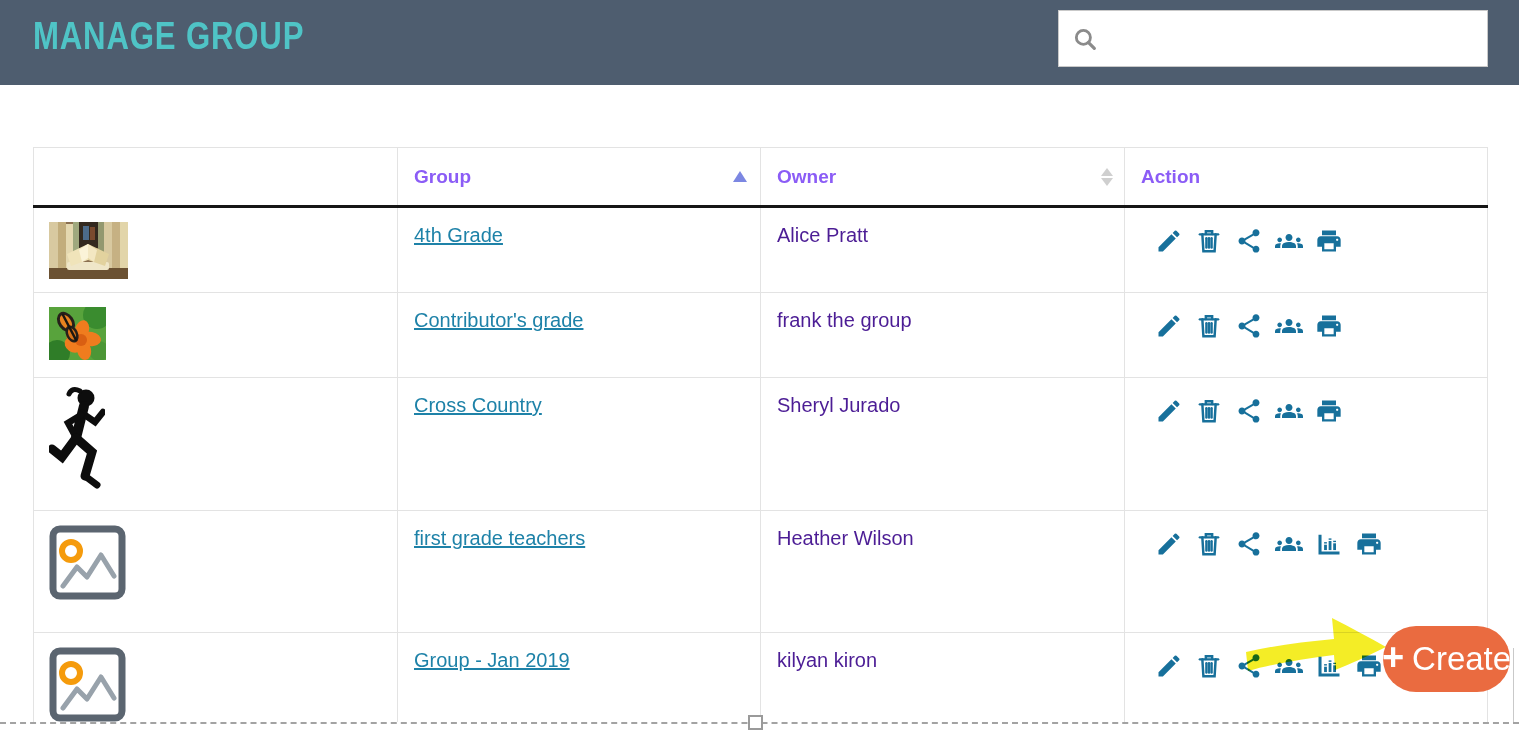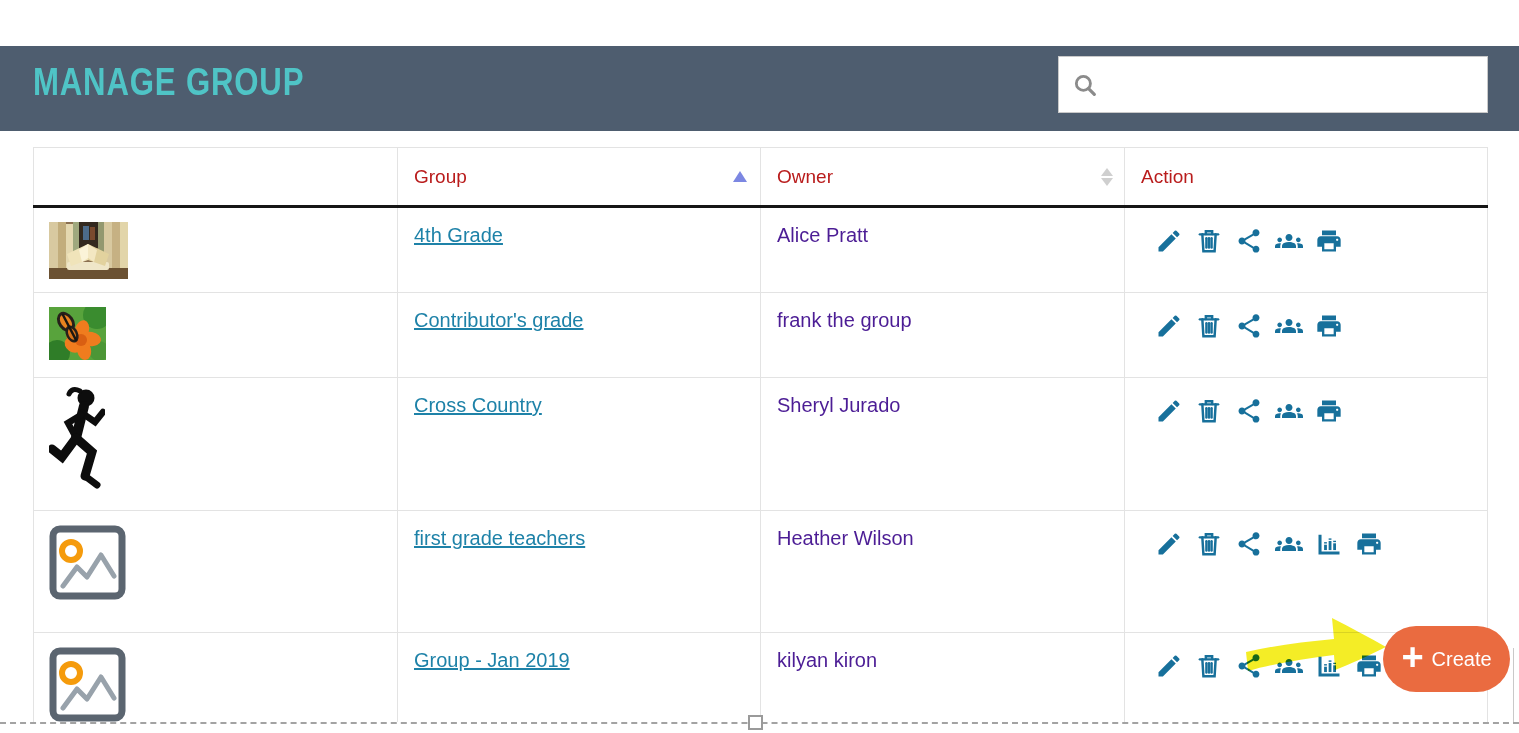--- a/index.html
+++ b/index.html
@@ -2,37 +2,37 @@
 <html><head>
 <meta charset="utf-8">
 <style>
   * { margin:0; padding:0; box-sizing:border-box; }
   html,body { width:1519px; height:733px; overflow:hidden; background:#fff;
               font-family:"Liberation Sans", sans-serif; }
 
   .app { position:absolute; left:0; top:0; width:1519px; height:722px; overflow:hidden; background:#fff; }
 
   
-  .topbar { position:absolute; left:0; top:0; width:1519px; height:85px; background:#4e5d6f;margin-top:46px; }
+  .topbar { position:absolute; left:0; top:0; width:1519px; height:85px; background:#4e5d6f; }
   .page-title { position:absolute; left:33px; top:15px; font-size:38px; font-weight:bold;
                 color:#4fc4c6; letter-spacing:1px; transform:scaleX(.82); transform-origin:left center;
                 white-space:nowrap; }
   .searchbox { position:absolute; left:1058px; top:10px; width:430px; height:57px; background:#fff;
                border:1px solid #c9c9c9; display:flex; align-items:center; }
   .searchbox svg { margin-left:13px; flex:0 0 auto; }
   .searchbox input { border:none; outline:none; font-size:26px; color:#555; width:350px; margin-left:9px;
                      font-family:"Liberation Sans", sans-serif; background:transparent; }
   .searchbox input::placeholder { color:#a2a2a2; }
 
   
   table.gtable { position:absolute; left:33px; top:147px; width:1454px; border-collapse:collapse;
                  table-layout:fixed; background:#fff; }
   .gtable th, .gtable td { border:1px solid #e3e3e3; text-align:left; vertical-align:top; }
   .gtable thead tr { height:59px; }
-  .gtable th { font-size:19px; font-weight:400; color:#b91c1c; padding-left:16px;
+  .gtable th { font-size:19px; font-weight:700; color:#8b5cf6; padding-left:16px;
                vertical-align:middle; position:relative; border-bottom:3px solid #161616; }
   .tri-up { position:absolute; right:13px; top:50%; margin-top:-6px; width:0; height:0;
             border-left:7px solid transparent; border-right:7px solid transparent;
             border-bottom:11px solid #7c87e2; }
   .sort-both { position:absolute; right:11px; top:50%; transform:translateY(-50%); display:flex;
                flex-direction:column; gap:2px; }
   .sort-both i { display:block; width:0; height:0; border-left:6px solid transparent;
                  border-right:6px solid transparent; }
   .sort-both i.tu { border-bottom:8px solid #cfcfcf; }
   .sort-both i.td { border-top:8px solid #cfcfcf; }
@@ -46,21 +46,21 @@
 
   .actions { display:flex; gap:12px; align-items:flex-start; }
   .icon-btn { display:inline-flex; cursor:pointer; }
   .aicon { width:28px; height:28px; fill:#17709b; color:#17709b; display:block; }
 
   
   .create-btn { position:absolute; left:1383px; top:626px; width:127px; height:66px; border-radius:33px;
                 background:#ea6b40; color:#fff; display:flex; align-items:center; justify-content:center;
                 gap:8px; cursor:pointer; z-index:6; }
   .create-plus { font-size:38px; font-weight:bold; line-height:1; margin-top:-4px; }
-  .create-label { font-size:20px; font-weight:400; }
+  .create-label { font-size:33px; font-weight:400; }
 
   
   .hl-arrow { position:absolute; left:1242px; top:606px; width:150px; height:72px; z-index:5;
               mix-blend-mode:multiply; opacity:.85; pointer-events:none; }
 
   
   .sel-line { position:absolute; left:0; top:722px; width:1519px; height:0; border-top:2px dashed #a3a3a3; z-index:7; }
   .sel-handle { position:absolute; left:748px; top:715px; width:15px; height:15px; background:#fff;
                 border:2px solid #9a9a9a; z-index:8; cursor:ns-resize; }
   .sel-right { position:absolute; left:1513px; top:648px; width:0; height:74px; border-left:1px solid #c9c9c9; z-index:4; }

